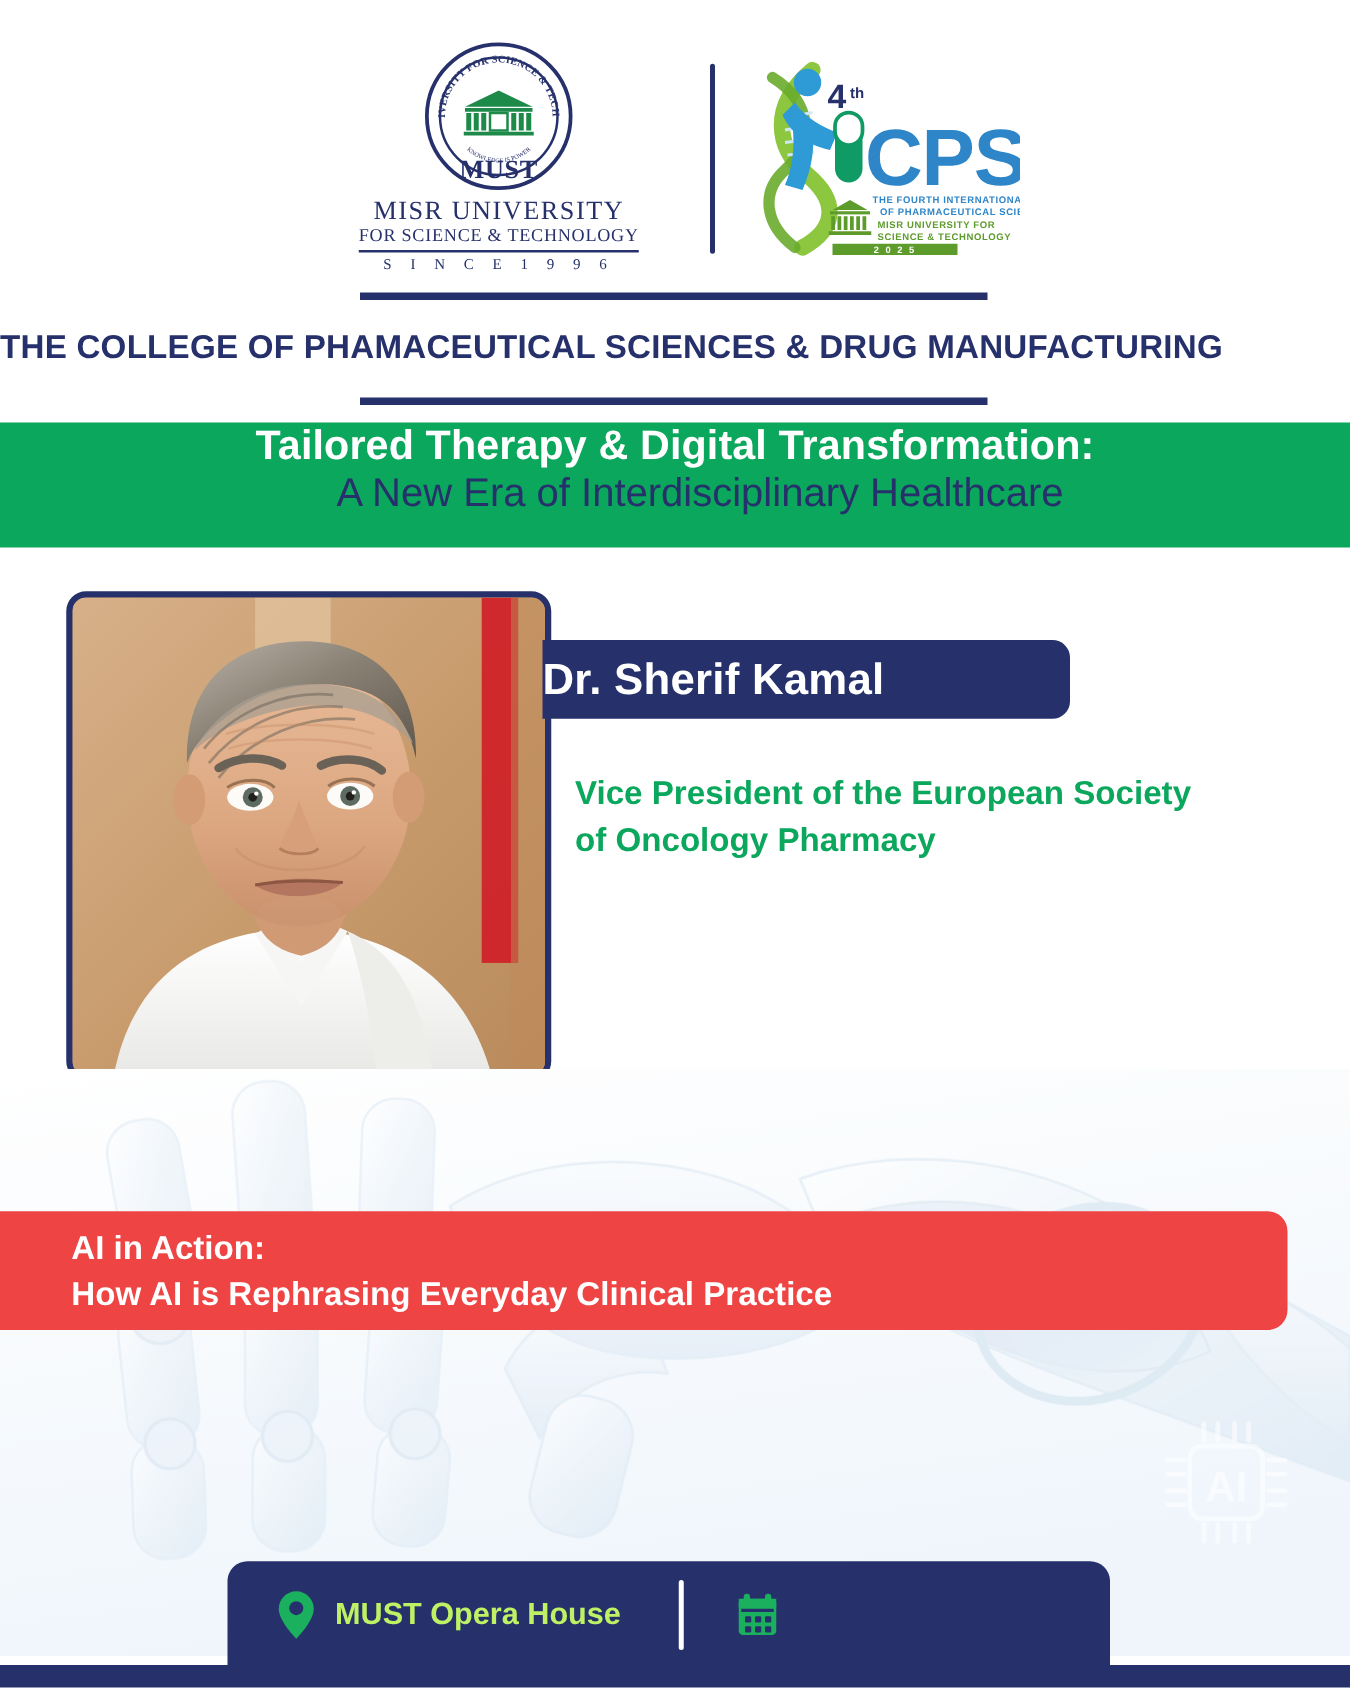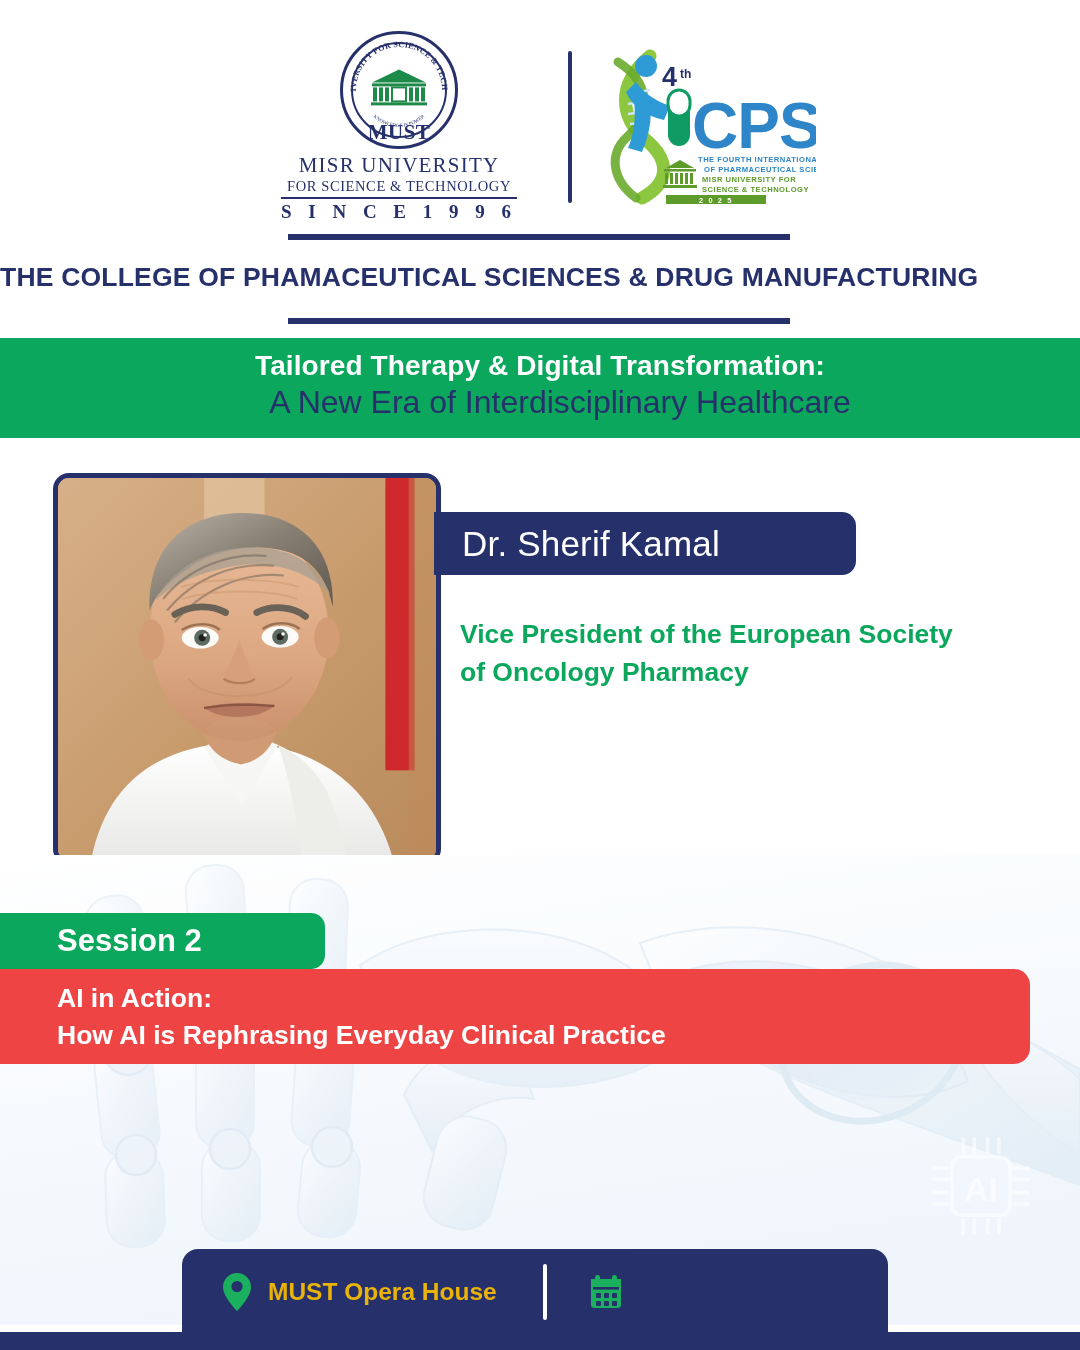--- a/index.html
+++ b/index.html
@@ -20,53 +20,53 @@
   .seal-outer { position:absolute; inset:0; border:3px solid #26316c; border-radius:50%; }
   .seal-inner { position:absolute; inset:11px; border:2px solid #26316c; border-radius:50%; }
   .seal-ring-text { position:absolute; inset:0; }
   .seal-ring-text svg { width:100%; height:100%; }
   .seal-bldg { position:absolute; left:50%; top:50%; transform:translate(-50%,-54%); width:62px; height:40px; }
   .must-word { position:absolute; left:0; right:0; bottom:4px; text-align:center; font-size:21px; font-weight:bold; color:#26316c; letter-spacing:0.5px; font-family:"Liberation Serif", serif;margin-top:10px; }
   .must-name { margin-top:4px; text-align:center; color:#26316c; font-family:"Liberation Serif", serif; }
   .must-l1 { font-size:21px; letter-spacing:1.2px; }
   .must-l2 { font-size:14.5px; letter-spacing:0.6px; }
   .must-rule { height:2px; background:#26316c; margin:2px 0 2px 0; }
-  .must-l3 { font-size:19px; letter-spacing:6px;font-weight:bold; }
+  .must-l3 { font-size:12px; letter-spacing:6px; }
 
   .logo-div { width:4px; height:152px; background:#26316c; margin:0 34px; border-radius:2px; }
 
   .logo-icps { position:relative; width:210px; height:158px; }
   .logo-icps svg { width:100%; height:100%; }
 
   
   .rule-top { position:absolute; left:288px; top:234px; width:502px; height:6px; background:#26316c; }
   .rule-bot { position:absolute; left:288px; top:318px; width:502px; height:6px; background:#26316c; }
   .college-title {
     position:absolute; left:0; top:262px; width:1080px; text-align:left;
     font-size:26.5px; font-weight:bold; color:#26316c; letter-spacing:0.2px;
   }
 
   
   .green-band { position:absolute; left:0; top:338px; width:1080px; height:100px; background:#0aa75c; }
-  .band-l1 { text-align:center; color:#ffffff; font-size:28px; font-weight:bold; line-height:1.1; margin-top:13px; letter-spacing:0.1px; }
+  .band-l1 { text-align:center; color:#ffffff; font-size:33px; font-weight:bold; line-height:1.1; letter-spacing:0.1px; }
   .band-l2 { text-align:center; color:#26316c; font-size:32px; font-weight:normal; line-height:1.12; margin-top:3px;padding-left:40px; }
 
   
   .photo-frame {
     position:absolute; left:53px; top:473px; width:388px; height:392px;
     border:5px solid #26316c; border-radius:16px; overflow:hidden; background:#cfa372;
   }
   .photo-frame svg { display:block; width:100%; height:100%; }
 
   .name-badge {
     position:absolute; left:434px; top:512px; width:422px; height:63px;
     background:#26316c; border-radius:0 14px 14px 0;
     display:flex; align-items:center;
   }
-  .name-badge span { color:#fff; font-size:35px; font-weight:normal; padding-left:28px; letter-spacing:0.2px; }
+  .name-badge span { color:#fff; font-size:35px; font-weight:bold; letter-spacing:0.2px; }
 
   .speaker-role {
     position:absolute; left:460px; top:616px; width:600px;
     color:#0aa75c; font-size:26.5px; font-weight:bold; line-height:1.42;
   }
 
   
   .robot-bg { position:absolute; left:0; top:855px; width:1080px; height:470px; overflow:hidden; }
   .robot-bg svg { position:absolute; left:0; top:0; width:1080px; height:470px; }
 
@@ -93,21 +93,21 @@
   .footer-card {
     position:absolute; left:182px; top:1249px; width:706px; height:86px;
     background:#26316c; border-radius:16px 16px 0 0;
     display:flex; align-items:center;
   }
   .f-item { display:flex; align-items:center; height:100%; }
   .f-venue { padding-left:38px; }
   .f-date { padding-left:42px; }
   .f-icon { width:34px; height:40px; flex:0 0 auto; margin-right:14px; display:flex; align-items:center; justify-content:center; }
   .f-icon svg { display:block; }
-  .f-text { color:#eab308; font-size:24.5px; font-weight:bold; white-space:nowrap;text-align:right; }
+  .f-text { color:#bef264; font-size:24.5px; font-weight:bold; white-space:nowrap;text-align:right; }
   .f-text sup { font-size:14px; vertical-align:super; }
   .f-sep { width:4px; height:56px; background:#ffffff; margin-left:46px; border-radius:2px; }
 
   .bottom-strip { position:absolute; left:0; top:1332px; width:1080px; height:18px; background:#26316c; }
 </style>
 </head>
 <body>
 
 <div class="poster">
 
@@ -364,23 +364,20 @@
                  C920 250, 852 246, 792 220 C730 194, 690 160, 672 120 Z" fill="url(#irid)" stroke="#c4d6e7" stroke-width="2"></path>
         <ellipse cx="872" cy="188" rx="92" ry="76" fill="none" stroke="#b9d3e6" stroke-width="7" transform="rotate(-20 872 188)"></ellipse>
         <ellipse cx="872" cy="188" rx="70" ry="56" fill="#cddeee" opacity="0.55" transform="rotate(-20 872 188)"></ellipse>
         <path d="M952 152 C1000 168, 1050 196, 1080 224 L1080 300 C1020 262, 976 214, 952 152 Z" fill="url(#metal2)" stroke="#cadcec" stroke-width="2"></path>
       </g>
 
       <rect width="1080" height="470" fill="#ffffff" opacity="0.28"></rect>
     </svg>
   </div>
 
-  <div class="session-badge">
-    <span>Session 2</span>
-  </div>
   <div class="session-bar">
     <div class="sl">AI in Action:</div>
     <div class="sl">How AI is Rephrasing Everyday Clinical Practice</div>
   </div>
 
   <div class="ai-chip">
     <svg viewBox="0 0 100 100">
       <g stroke="#ffffff" stroke-width="3.4" fill="none" stroke-linecap="round">
         <rect x="24" y="24" width="52" height="52" rx="9"></rect>
         <line x1="34" y1="8" x2="34" y2="20"></line>

